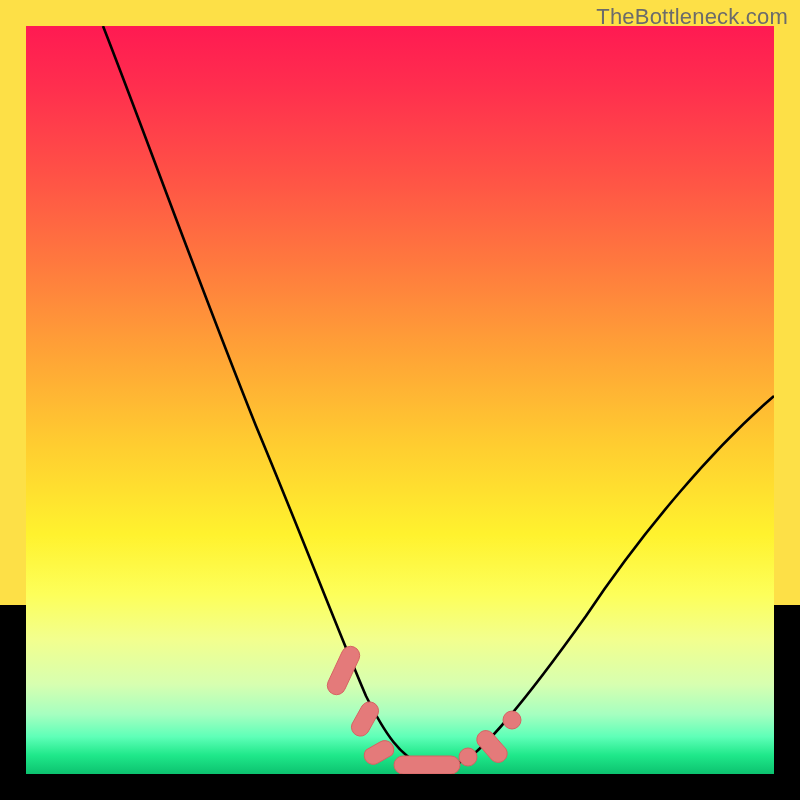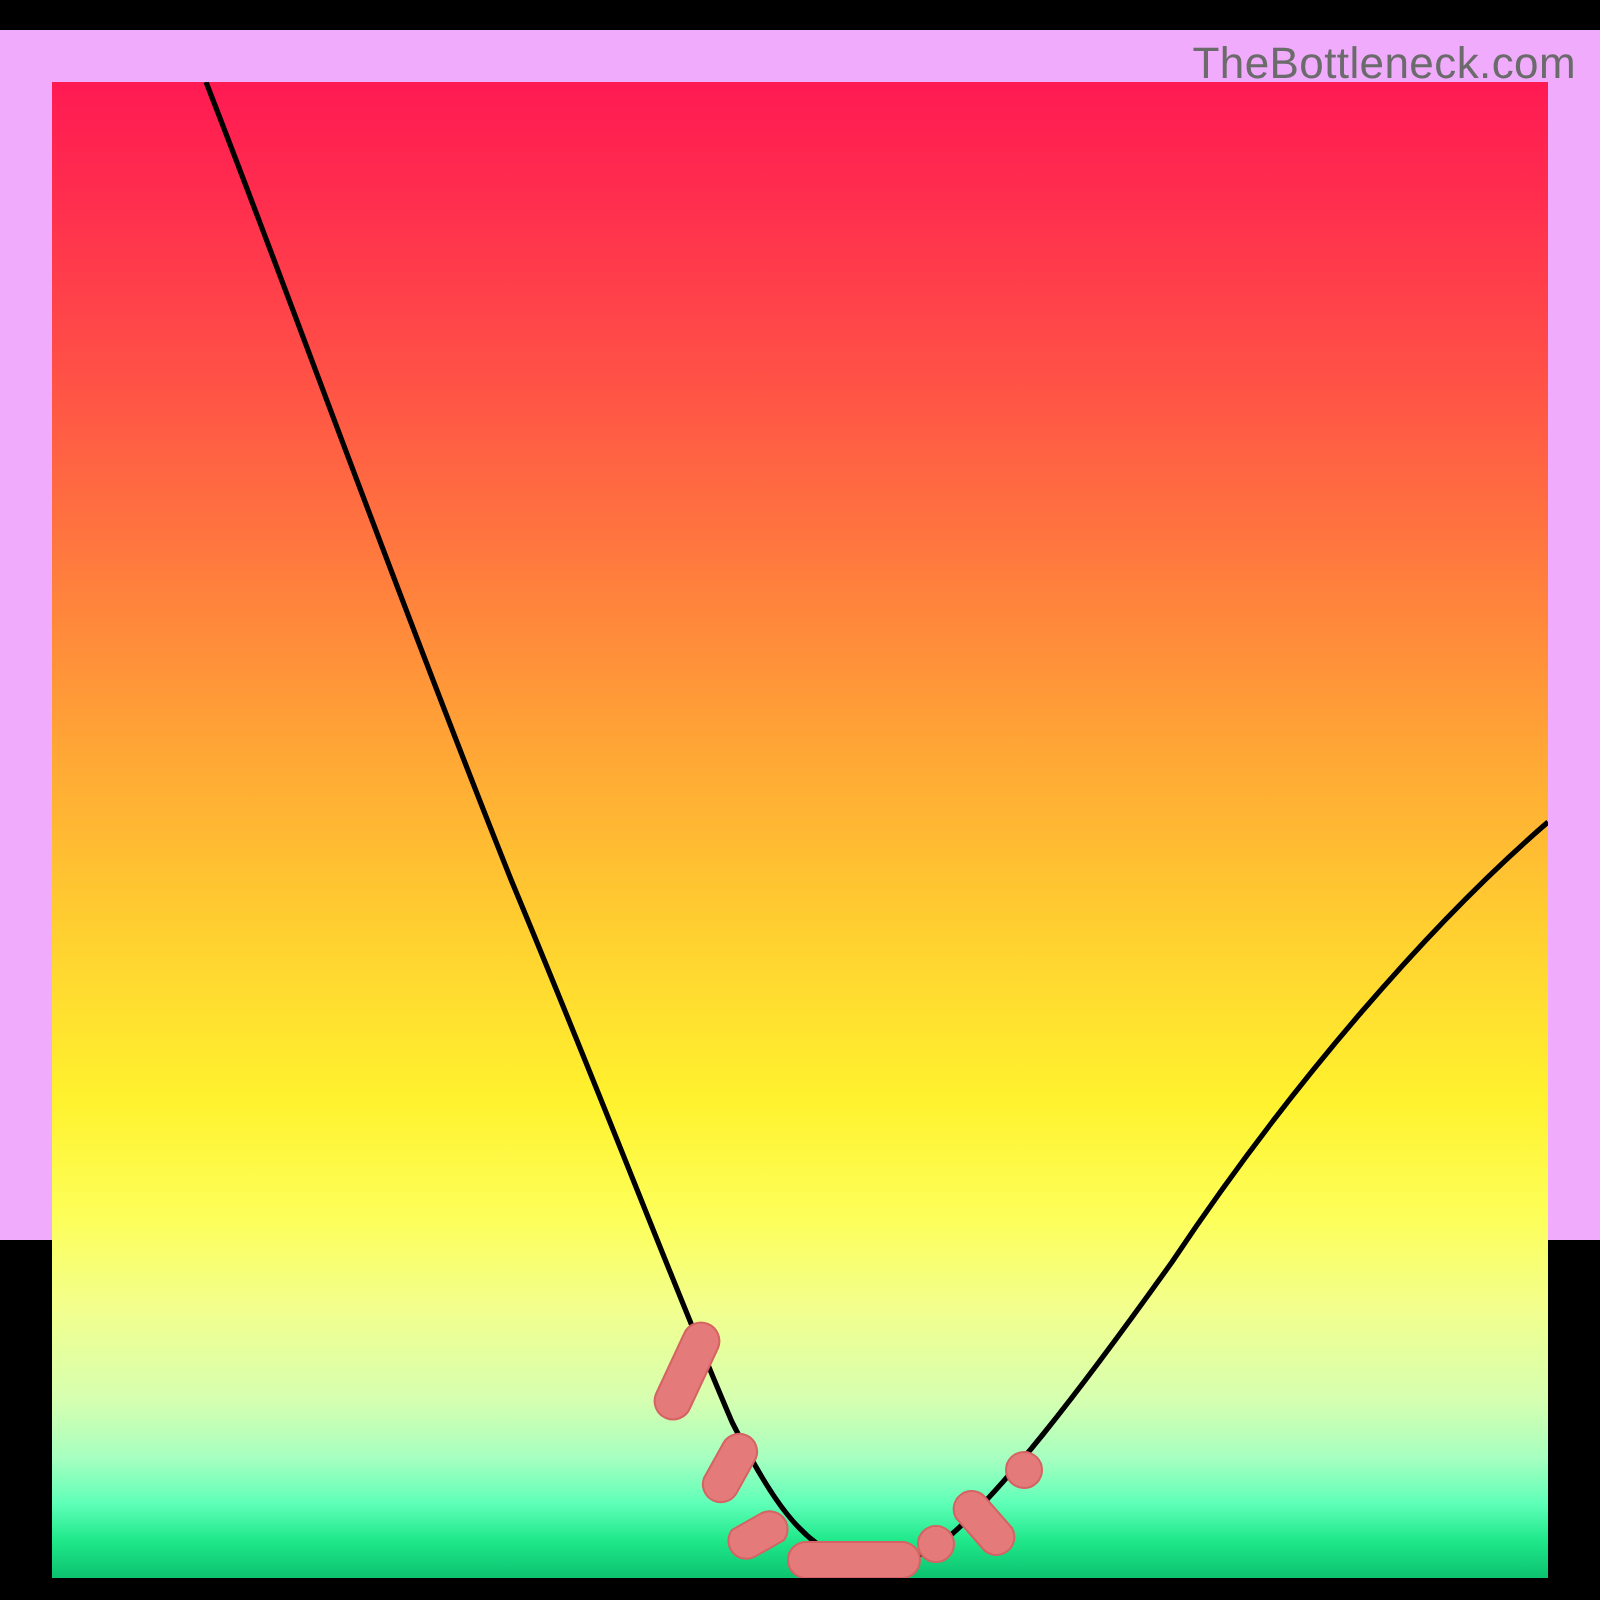--- a/index.html
+++ b/index.html
@@ -7,24 +7,24 @@
     padding: 0;
     width: 800px;
     height: 800px;
     background: #000;
     overflow: hidden;
     font-family: Arial, Helvetica, sans-serif;
   }
   .frame {
     position: absolute;
     left: 0;
-    top: 15px;
+    top: 0;
     width: 800px;
     height: 605px;
-    background: #f0abfc;
+    background: #fde047;
   }
   .plot {
     position: absolute;
     left: 26px;
     top: 26px;
     width: 748px;
     height: 748px;
     background: linear-gradient(
       to bottom,
       #ff1a52 0%,

